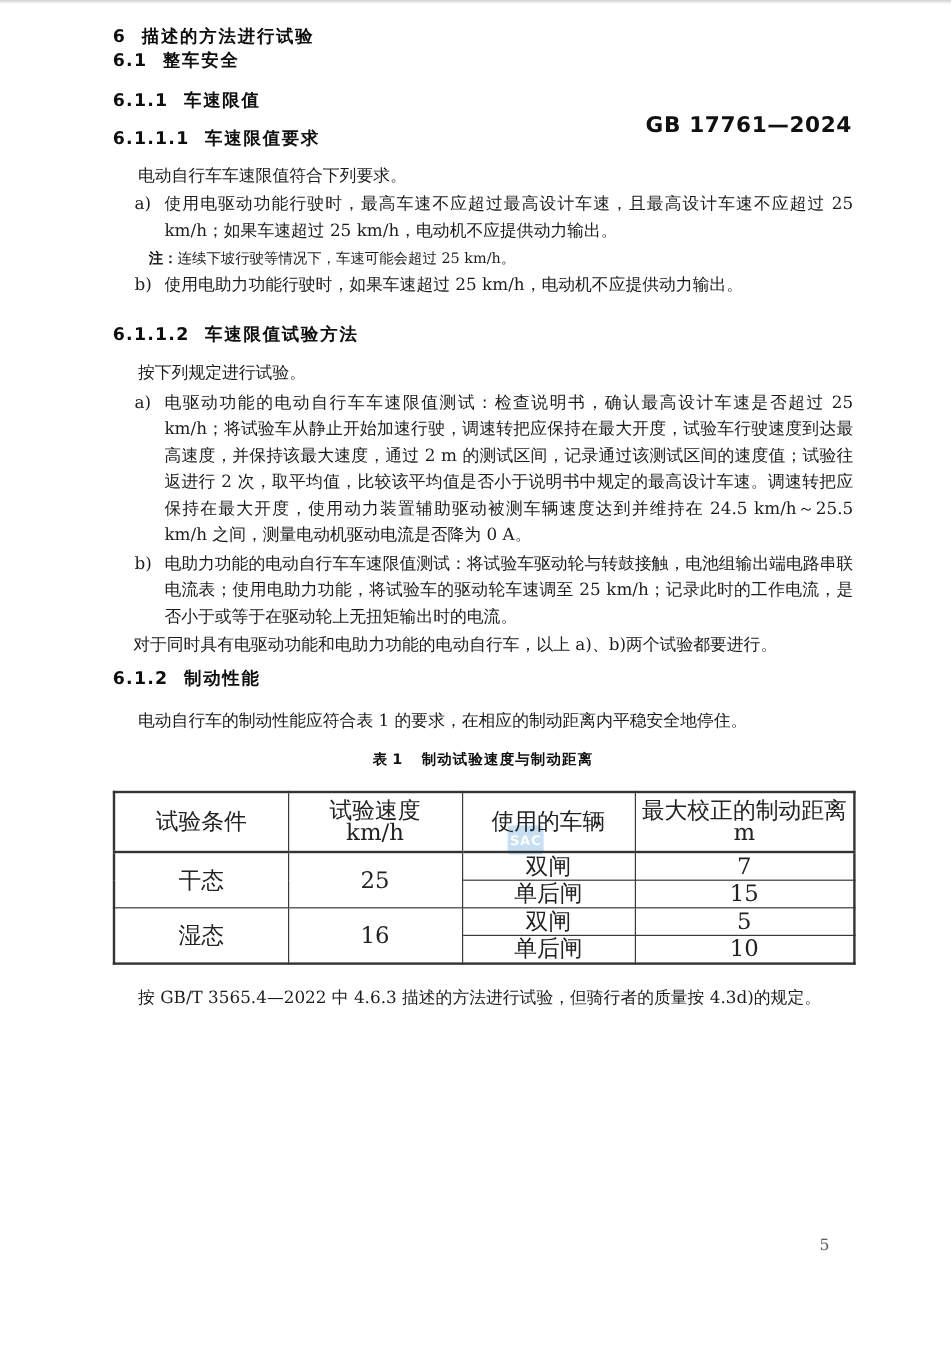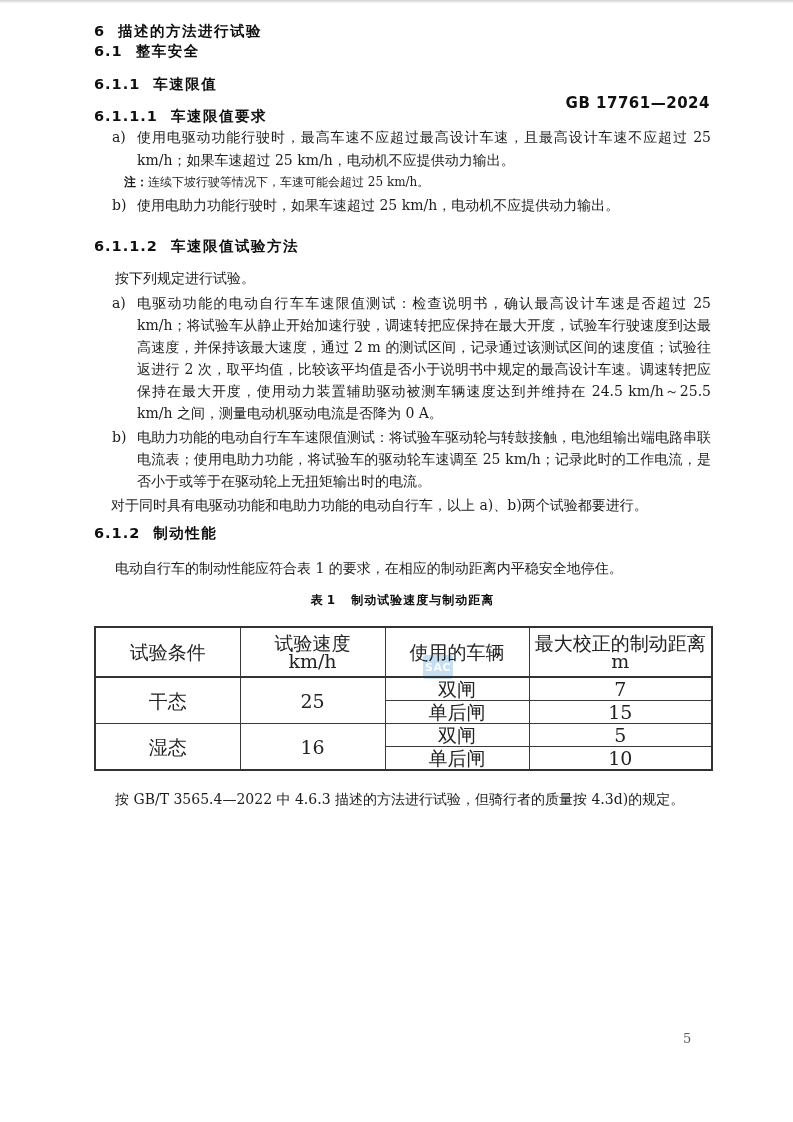--- a/index.html
+++ b/index.html
@@ -7,21 +7,21 @@
     position:relative; width:793px; height:1122px; background:#ffffff;
     font-family:"DejaVu Serif","Liberation Serif",serif;
     color:#1c1c1c; overflow:hidden;
     -webkit-font-smoothing:antialiased;
   }
   .top-edge { position:absolute; top:0; left:0; width:793px; height:3px;
     background:linear-gradient(#d2d2d2,#f7f7f7); }
   .std-code {
     position:absolute; top:94px; right:83px;
     font-family:"DejaVu Sans","Liberation Sans",sans-serif;
-    font-weight:bold; font-size:15px; letter-spacing:0.5px; color:#111;
+    font-weight:bold; font-size:18px; letter-spacing:0.5px; color:#111;
   }
   .content { position:absolute; left:94px; top:0; width:617px; }
   .para { margin:0; font-size:14px; line-height:23px; text-align:justify; text-indent:21px; }
   .para.flush-indent { text-indent:17px; }
   .heading {
     margin:0; display:flex; align-items:baseline;
     font-family:"DejaVu Sans","Liberation Sans",sans-serif;
     font-weight:bold; font-size:14.5px; line-height:20px; color:#0f0f0f;
   }
   .heading .num { margin-right:13px; letter-spacing:1px; white-space:nowrap; }
@@ -105,20 +105,21 @@
     <h4 class="heading" id="h611">
       <span class="num">6.1.1</span>
       <span class="ttl">车速限值</span>
     </h4>
 
     <h5 class="heading" id="h6111">
       <span class="num">6.1.1.1</span>
       <span class="ttl">车速限值要求</span>
     </h5>
 
+    <p class="para lead1">电动自行车车速限值符合下列要求。</p>
 
     <div class="items">
       <div class="item">
         <span class="lbl">a)</span>
         <span>使用电驱动功能行驶时，最高车速不应超过最高设计车速，且最高设计车速不应超过 25 km/h；如果车速超过 25 km/h，电动机不应提供动力输出。</span>
       </div>
       <div class="note">
         <span class="note-lbl">注：</span><span>连续下坡行驶等情况下，车速可能会超过 25 km/h。</span>
       </div>
       <div class="item mt3">

